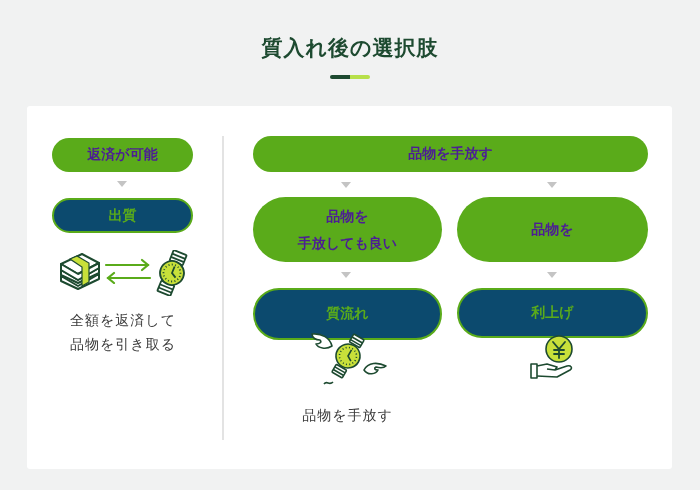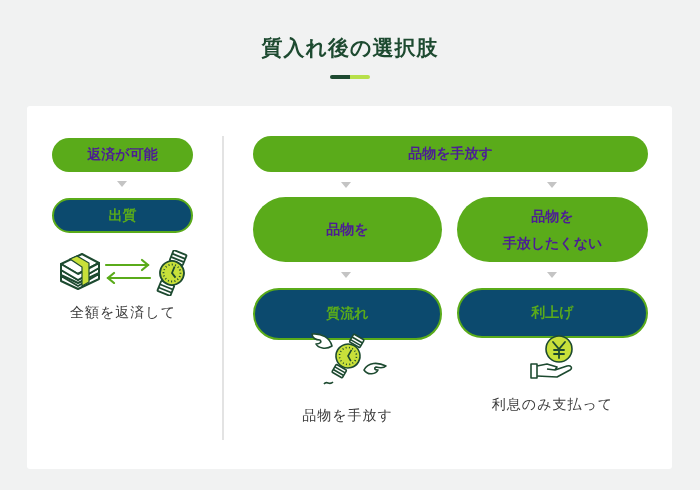--- a/index.html
+++ b/index.html
@@ -85,36 +85,37 @@
     <line x1="12" y1="5" x2="26" y2="5"></line>
       <line x1="12" y1="8.5" x2="26" y2="8.5"></line>
     <rect x="12" y="34" width="14" height="11" rx="1"></rect>
     <line x1="12" y1="38" x2="26" y2="38"></line>
       <line x1="12" y1="41.5" x2="26" y2="41.5"></line>
     <circle cx="19" cy="23" r="12" fill="#c8e03a"></circle>
     <circle cx="19" cy="23" r="8.5" fill="#c8e03a" stroke-dasharray="1 2.3"></circle>
     <polyline points="19,16 19,23 24,26" fill="none"></polyline>
   </g>
 </svg>
-<div class="desc" style="left:40px;top:300px;width:166px;">
+<div class="desc" style="left:40px;top:308px;width:166px;">
   <div>全額を返済して</div>
+  <div>品物を引き取る</div>
 </div>
 
 <div class="pill filled small" style="left:253px;top:136px;width:395px;height:36px;">
   <span>品物を手放す</span>
 </div>
 <div class="arrow" style="left:341px;top:182px;"></div>
 <div class="arrow" style="left:547px;top:182px;"></div>
 
 <div class="pill filled two" style="left:253px;top:197px;width:189px;height:65px;">
   <span>品物を</span>
+  <span>手放しても良い</span>
 </div>
 <div class="pill filled two" style="left:457px;top:197px;width:191px;height:65px;">
   <span>品物を</span>
-  <span>手放したくない</span>
 </div>
 
 <div class="arrow" style="left:341px;top:272px;"></div>
 <div class="arrow" style="left:547px;top:272px;"></div>
 
 <div class="pill outline small" style="left:253px;top:288px;width:189px;height:52px;">
   <span>質流れ</span>
 </div>
 <div class="pill outline small" style="left:457px;top:288px;width:191px;height:50px;">
   <span>利上げ</span>
@@ -149,14 +150,13 @@
     <line x1="30" y1="15" x2="30" y2="24"></line>
     <line x1="25" y1="16" x2="35" y2="16"></line>
     <line x1="25" y1="20" x2="35" y2="20"></line>
   </g>
   <g stroke="#1d4a30" stroke-width="1.6" fill="#ffffff" stroke-linejoin="round">
     <rect x="2" y="30" width="6" height="14"></rect>
     <path d="M8 32 L18 30 L28 33 L26 36 L18 35 M26 36 L38 32 C42 31 44 34 41 36 L28 43 L8 42"></path>
   </g>
 </svg>
 <div class="desc" style="left:457px;top:392px;width:191px;">
-  <div>利息のみ支払って</div>
 </div>
 
 </body></html>

